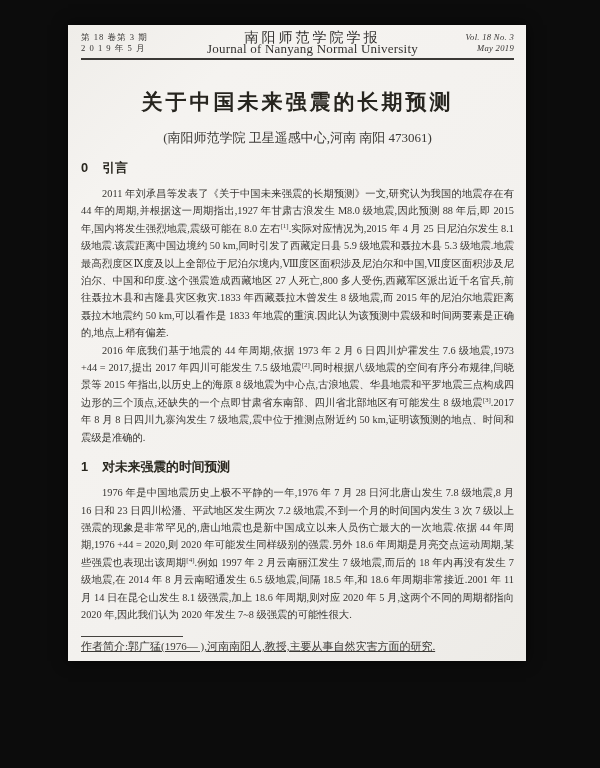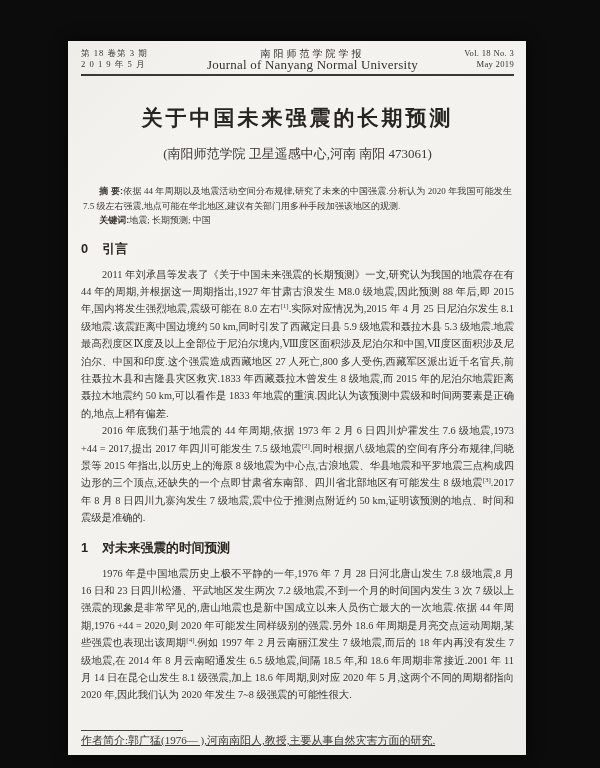--- a/index.html
+++ b/index.html
@@ -5,22 +5,22 @@
   * { margin: 0; padding: 0; box-sizing: border-box; }
   html, body { width: 600px; height: 768px; }
   body {
     background: #0c0c0c;
     font-family: "Liberation Serif", "DejaVu Serif", serif;
     position: relative;
     overflow: hidden;
   }
   .page {
     position: absolute;
-    left: 68px; top: 41px;
-    width: 458px; height: 714px;
+    left: 68px; top: 25px;
+    width: 458px; height: 636px;
     background: linear-gradient(135deg, #efede9 0%, #f5f3f0 18%, #f3f1ee 60%, #edebe7 100%);
     box-shadow: 0 0 14px rgba(0,0,0,0.65);
     color: #2f2d2b;
     overflow: hidden;
   }
   .flow {
     position: absolute;
     left: 13px; right: 12px; top: 0;
     height: 690px;
     overflow: hidden;
@@ -32,23 +32,23 @@
     align-items: flex-start;
     padding-top: 7px;
     padding-bottom: 4px;
     border-bottom: 2px solid #3b3936;
     font-size: 8.6px;
     line-height: 11px;
     color: #343230;
   }
   .jh-left { text-align: left; letter-spacing: 1px; width: 120px; }
   .jh-center { text-align: center; flex: 1; }
-  .jh-center .cn { letter-spacing: 3px; font-size: 10px; }
+  .jh-center .cn { letter-spacing: 3px; font-size: 14px; }
   .jh-center .en { font-size: 13px; letter-spacing: 0.2px; }
-  .jh-right { text-align: right; width: 90px; letter-spacing: 0.3px; }
+  .jh-right { text-align: right; width: 90px; letter-spacing: 0.3px; font-style: italic; }
   
   .title {
     margin-top: 28px;
     text-align: center;
     font-family: "Liberation Sans", "DejaVu Sans", sans-serif;
     font-weight: 700;
     font-size: 21px;
     letter-spacing: 3px;
     color: #27251f;
   }
@@ -133,24 +133,20 @@
       </div>
       <div class="jh-right">
         <div>Vol. 18  No. 3</div>
         <div>May   2019</div>
       </div>
     </div>
 
     <div class="title">关于中国未来强震的长期预测</div>
     <div class="affiliation">(南阳师范学院 卫星遥感中心,河南 南阳 473061)</div>
 
-    <div class="abstract">
-      <div class="lead"><span class="b">摘  要:</span><span>依据 44 年周期以及地震活动空间分布规律,研究了未来的中国强震.分析认为 2020 年我国可能发生 7.5 级左右强震,地点可能在华北地区,建议有关部门用多种手段加强该地区的观测.</span></div>
-      <div class="keywords"><span class="b">关键词:</span><span>地震; 长期预测; 中国</span></div>
-    </div>
 
 
     <div id="sections">
         <div class="sec-heading"><span class="num">0</span>引言</div>
         <p class="para">2011 年刘承昌等发表了《关于中国未来强震的长期预测》一文,研究认为我国的地震存在有 44 年的周期,并根据这一周期指出,1927 年甘肃古浪发生 M8.0 级地震,因此预测 88 年后,即 2015 年,国内将发生强烈地震,震级可能在 8.0 左右<sup>[1]</sup>.实际对应情况为,2015 年 4 月 25 日尼泊尔发生 8.1 级地震.该震距离中国边境约 50 km,同时引发了西藏定日县 5.9 级地震和聂拉木县 5.3 级地震.地震最高烈度区Ⅸ度及以上全部位于尼泊尔境内,Ⅷ度区面积涉及尼泊尔和中国,Ⅶ度区面积涉及尼泊尔、中国和印度.这个强震造成西藏地区 27 人死亡,800 多人受伤,西藏军区派出近千名官兵,前往聂拉木县和吉隆县灾区救灾.1833 年西藏聂拉木曾发生 8 级地震,而 2015 年的尼泊尔地震距离聂拉木地震约 50 km,可以看作是 1833 年地震的重演.因此认为该预测中震级和时间两要素是正确的,地点上稍有偏差.</p>
         <p class="para">2016 年底我们基于地震的 44 年周期,依据 1973 年 2 月 6 日四川炉霍发生 7.6 级地震,1973 +44 = 2017,提出 2017 年四川可能发生 7.5 级地震<sup>[2]</sup>.同时根据八级地震的空间有序分布规律,闫晓景等 2015 年指出,以历史上的海原 8 级地震为中心点,古浪地震、华县地震和平罗地震三点构成四边形的三个顶点,还缺失的一个点即甘肃省东南部、四川省北部地区有可能发生 8 级地震<sup>[3]</sup>.2017 年 8 月 8 日四川九寨沟发生 7 级地震,震中位于推测点附近约 50 km,证明该预测的地点、时间和震级是准确的.</p>
         <div class="sec-heading"><span class="num">1</span>对未来强震的时间预测</div>
         <p class="para">1976 年是中国地震历史上极不平静的一年,1976 年 7 月 28 日河北唐山发生 7.8 级地震,8 月 16 日和 23 日四川松潘、平武地区发生两次 7.2 级地震,不到一个月的时间国内发生 3 次 7 级以上强震的现象是非常罕见的,唐山地震也是新中国成立以来人员伤亡最大的一次地震.依据 44 年周期,1976 +44 = 2020,则 2020 年可能发生同样级别的强震.另外 18.6 年周期是月亮交点运动周期,某些强震也表现出该周期<sup>[4]</sup>.例如 1997 年 2 月云南丽江发生 7 级地震,而后的 18 年内再没有发生 7 级地震,在 2014 年 8 月云南昭通发生 6.5 级地震,间隔 18.5 年,和 18.6 年周期非常接近.2001 年 11 月 14 日在昆仑山发生 8.1 级强震,加上 18.6 年周期,则对应 2020 年 5 月,这两个不同的周期都指向 2020 年,因此我们认为 2020 年发生 7~8 级强震的可能性很大.</p>
       </div>
 

